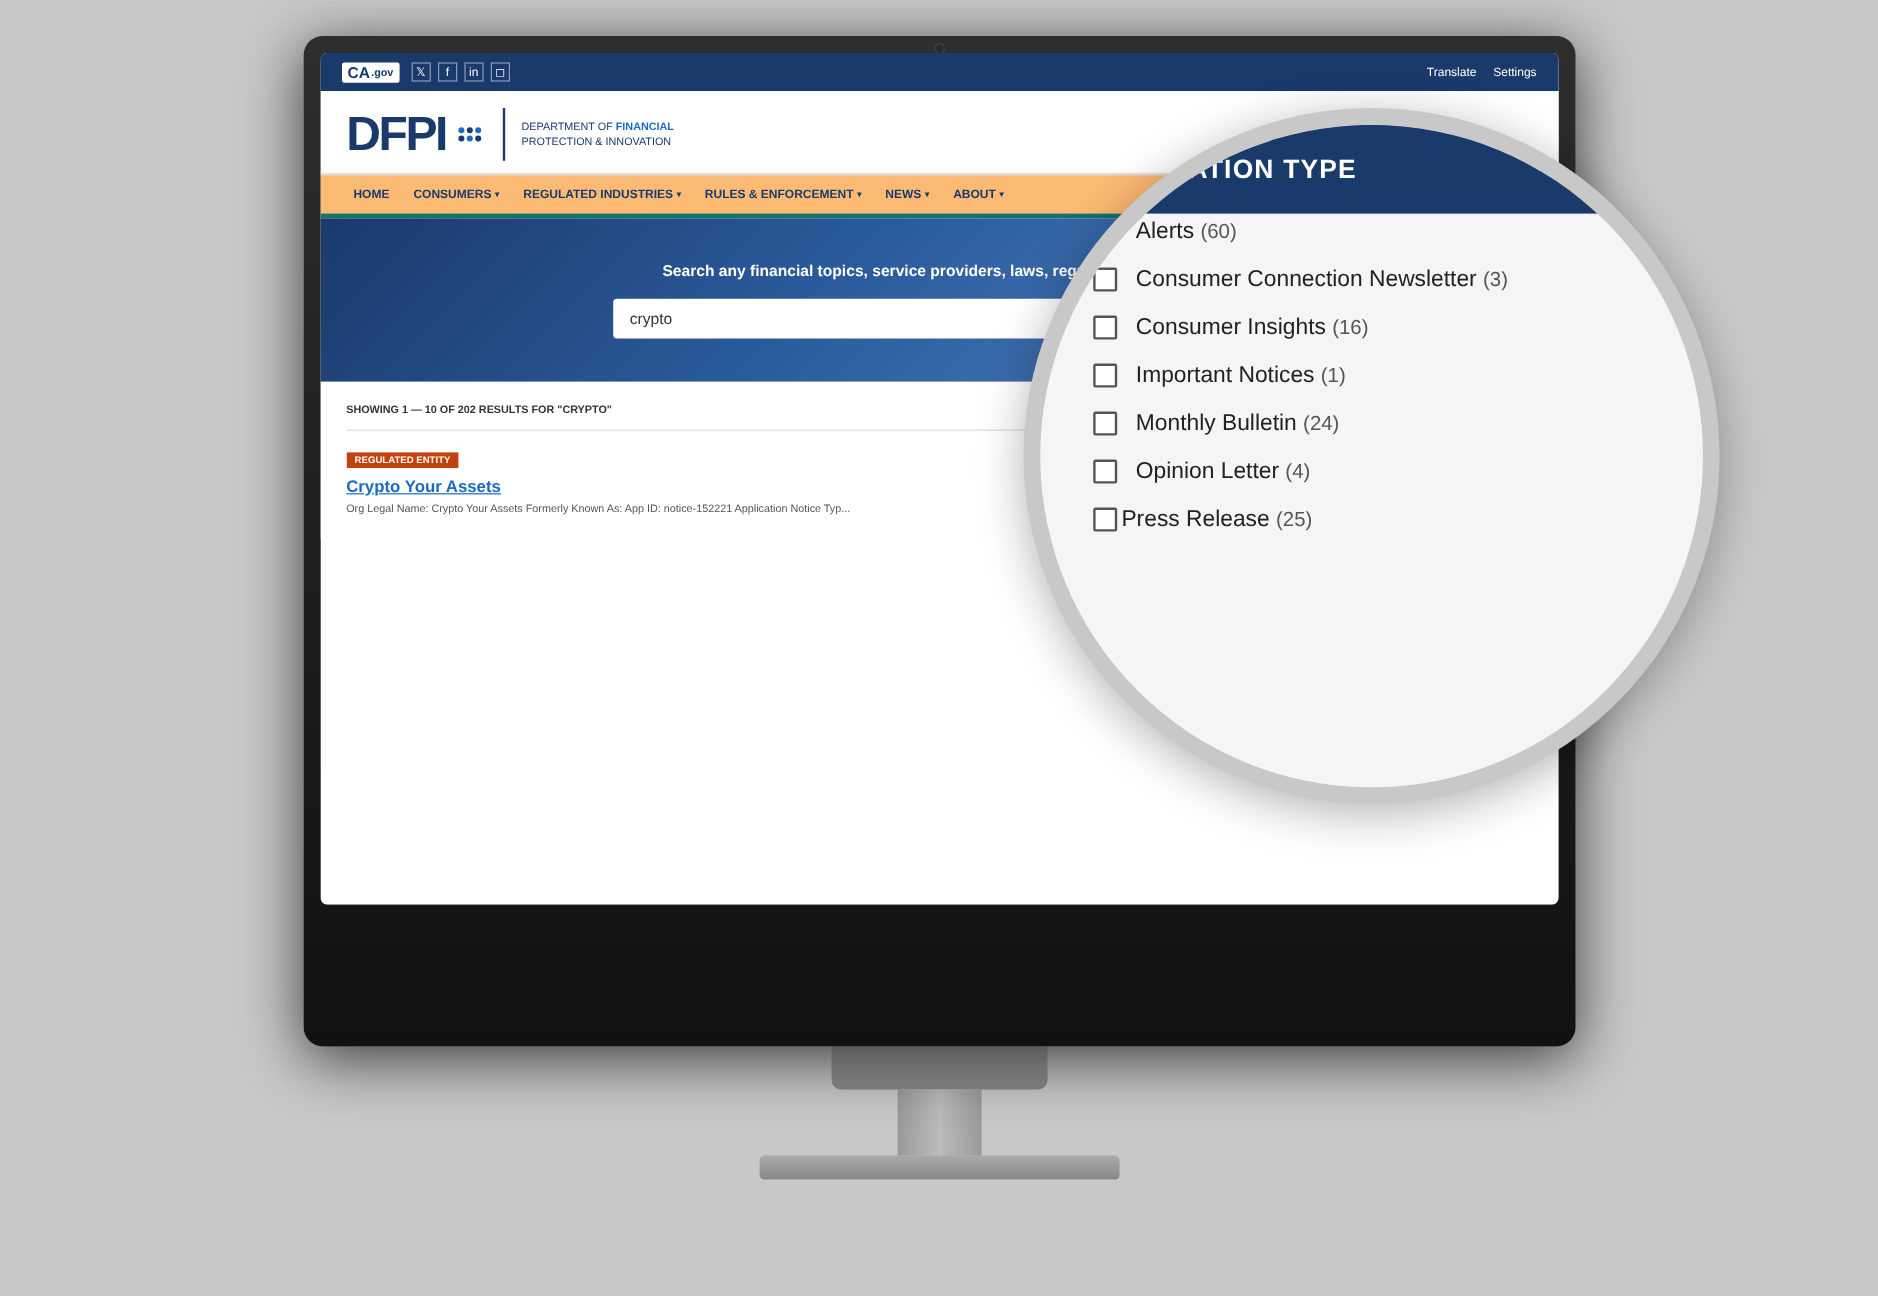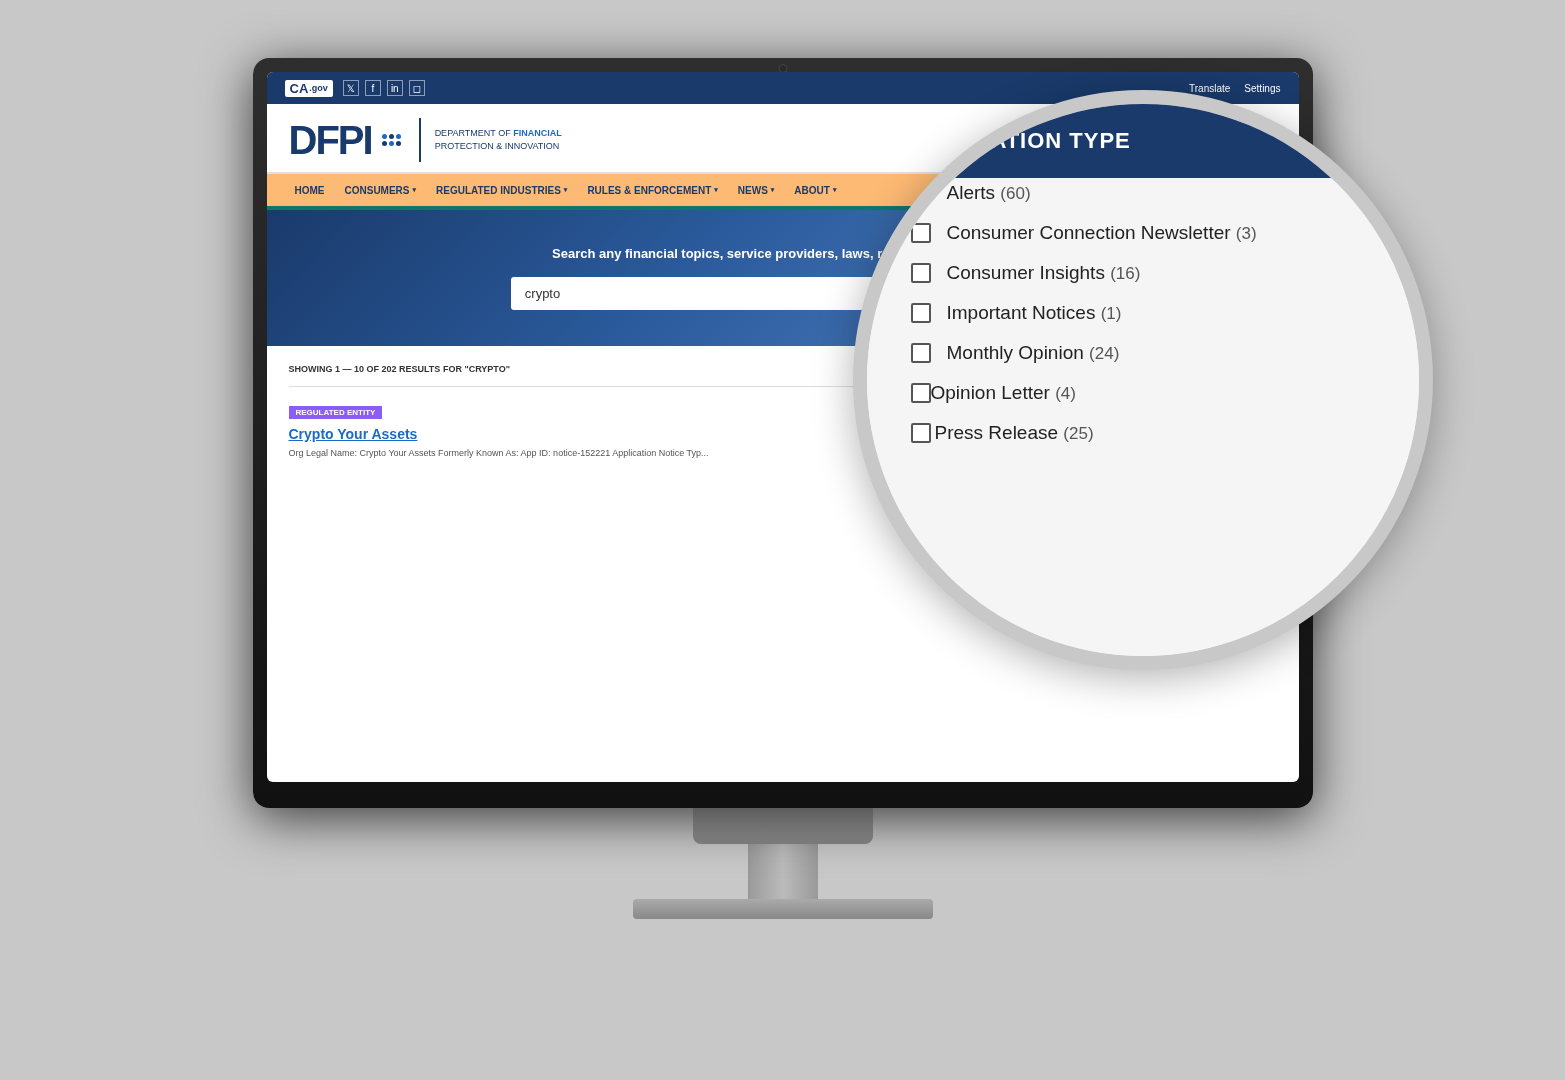--- a/index.html
+++ b/index.html
@@ -13,21 +13,21 @@
       align-items: center;
       justify-content: center;
       position: relative;
     }
   </style>
 </head>
 <body>
 
 <div style="position:relative; width:1100px; height:980px; display:flex; flex-direction:column; align-items:center; margin-top:-40px;">
 
-  <div style="width:1060px; height:750px; background:linear-gradient(180deg,#2e2e2e 0%,#1c1c1c 60%,#111 100%); border-radius:16px; padding:14px 14px 0 14px; box-shadow:0 10px 50px rgba(0,0,0,0.7); position:relative;margin-top:28px;">
+  <div style="width:1060px; height:842px; background:linear-gradient(180deg,#2e2e2e 0%,#1c1c1c 60%,#111 100%); border-radius:16px; padding:14px 14px 0 14px; box-shadow:0 10px 50px rgba(0,0,0,0.7); position:relative;">
 
     <div style="width:9px;height:9px;background:#2a2a2a;border-radius:50%;position:absolute;top:6px;left:50%;transform:translateX(-50%);border:1px solid #444;"></div>
 
     <div style="width:100%;height:710px;background:#000;border-radius:6px;overflow:hidden;position:relative;">
 
       <div style="width:100%;height:100%;background:#fff;overflow:hidden;position:relative;">
 
         <div style="background:#1a3a6b;height:32px;display:flex;align-items:center;justify-content:space-between;padding:0 18px;">
           <div style="display:flex;align-items:center;gap:10px;">
             <div style="background:#fff;color:#1a3a6b;font-weight:900;font-size:11px;padding:1px 5px;border-radius:2px;display:flex;align-items:center;gap:1px;">
@@ -103,21 +103,21 @@
         <div style="background:#fff;padding:18px 22px;">
           <div style="font-size:9px;font-weight:bold;color:#333;text-transform:uppercase;margin-bottom:12px;">
             <span>SHOWING 1 — 10 OF 202 RESULTS</span>
             <span> </span>
             <span>FOR</span>
             <span> </span>
             <span>"CRYPTO"</span>
           </div>
           <hr style="border:none;border-top:1px solid #ddd;margin-bottom:14px;">
           <div>
-            <div style="background:#8b5cf6;color:#fff;font-size:8px;font-weight:bold;padding:2px 7px;display:inline-block;margin-bottom:7px;text-transform:uppercase;">REGULATED ENTITY</div>
+            <div style="background:#c2410c;color:#fff;font-size:8px;font-weight:bold;padding:2px 7px;display:inline-block;margin-bottom:7px;text-transform:uppercase;">REGULATED ENTITY</div>
             <div style="color:#1a6bc4;font-size:14px;font-weight:bold;text-decoration:underline;cursor:pointer;margin-bottom:5px;">Crypto Your Assets</div>
             <div style="font-size:9px;color:#555;line-height:1.4;">Org Legal Name: Crypto Your Assets Formerly Known As: App ID: notice-152221 Application Notice Typ...</div>
           </div>
         </div>
 
       </div>
     </div>
   </div>
 
   <div style="width:180px;height:36px;background:linear-gradient(180deg,#aaa 0%,#888 100%);margin:0 auto;border-radius:0 0 8px 8px;"></div>
@@ -161,25 +161,25 @@
         <div style="display:flex;align-items:center;gap:16px;">
           <div style="width:20px;height:20px;border:2px solid #555;border-radius:2px;background:#fff;flex-shrink:0;cursor:pointer;"></div>
           <span style="font-size:19px;color:#222;cursor:pointer;">
             <span>Important Notices</span>&nbsp;<span style="color:#555;font-size:17px;">(1)</span>
           </span>
         </div>
 
         <div style="display:flex;align-items:center;gap:16px;">
           <div style="width:20px;height:20px;border:2px solid #555;border-radius:2px;background:#fff;flex-shrink:0;cursor:pointer;"></div>
           <span style="font-size:19px;color:#222;cursor:pointer;">
-            <span>Monthly Opinion</span>&nbsp;<span style="color:#555;font-size:17px;">(24)</span>
+            <span>Monthly Bulletin</span>&nbsp;<span style="color:#555;font-size:17px;">(24)</span>
           </span>
         </div>
 
-        <div style="display:flex;align-items:center;">
+        <div style="display:flex;align-items:center;gap:16px;">
           <div style="width:20px;height:20px;border:2px solid #555;border-radius:2px;background:#fff;flex-shrink:0;cursor:pointer;"></div>
           <span style="font-size:19px;color:#222;cursor:pointer;">
             <span>Opinion Letter</span>&nbsp;<span style="color:#555;font-size:17px;">(4)</span>
           </span>
         </div>
 
         <div style="display:flex;align-items:center;gap:4px;">
           <div style="width:20px;height:20px;border:2px solid #555;border-radius:2px;background:#fff;flex-shrink:0;cursor:pointer;"></div>
           <span style="font-size:19px;color:#222;cursor:pointer;">
             <span>Press Release</span>&nbsp;<span style="color:#555;font-size:17px;">(25)</span>

